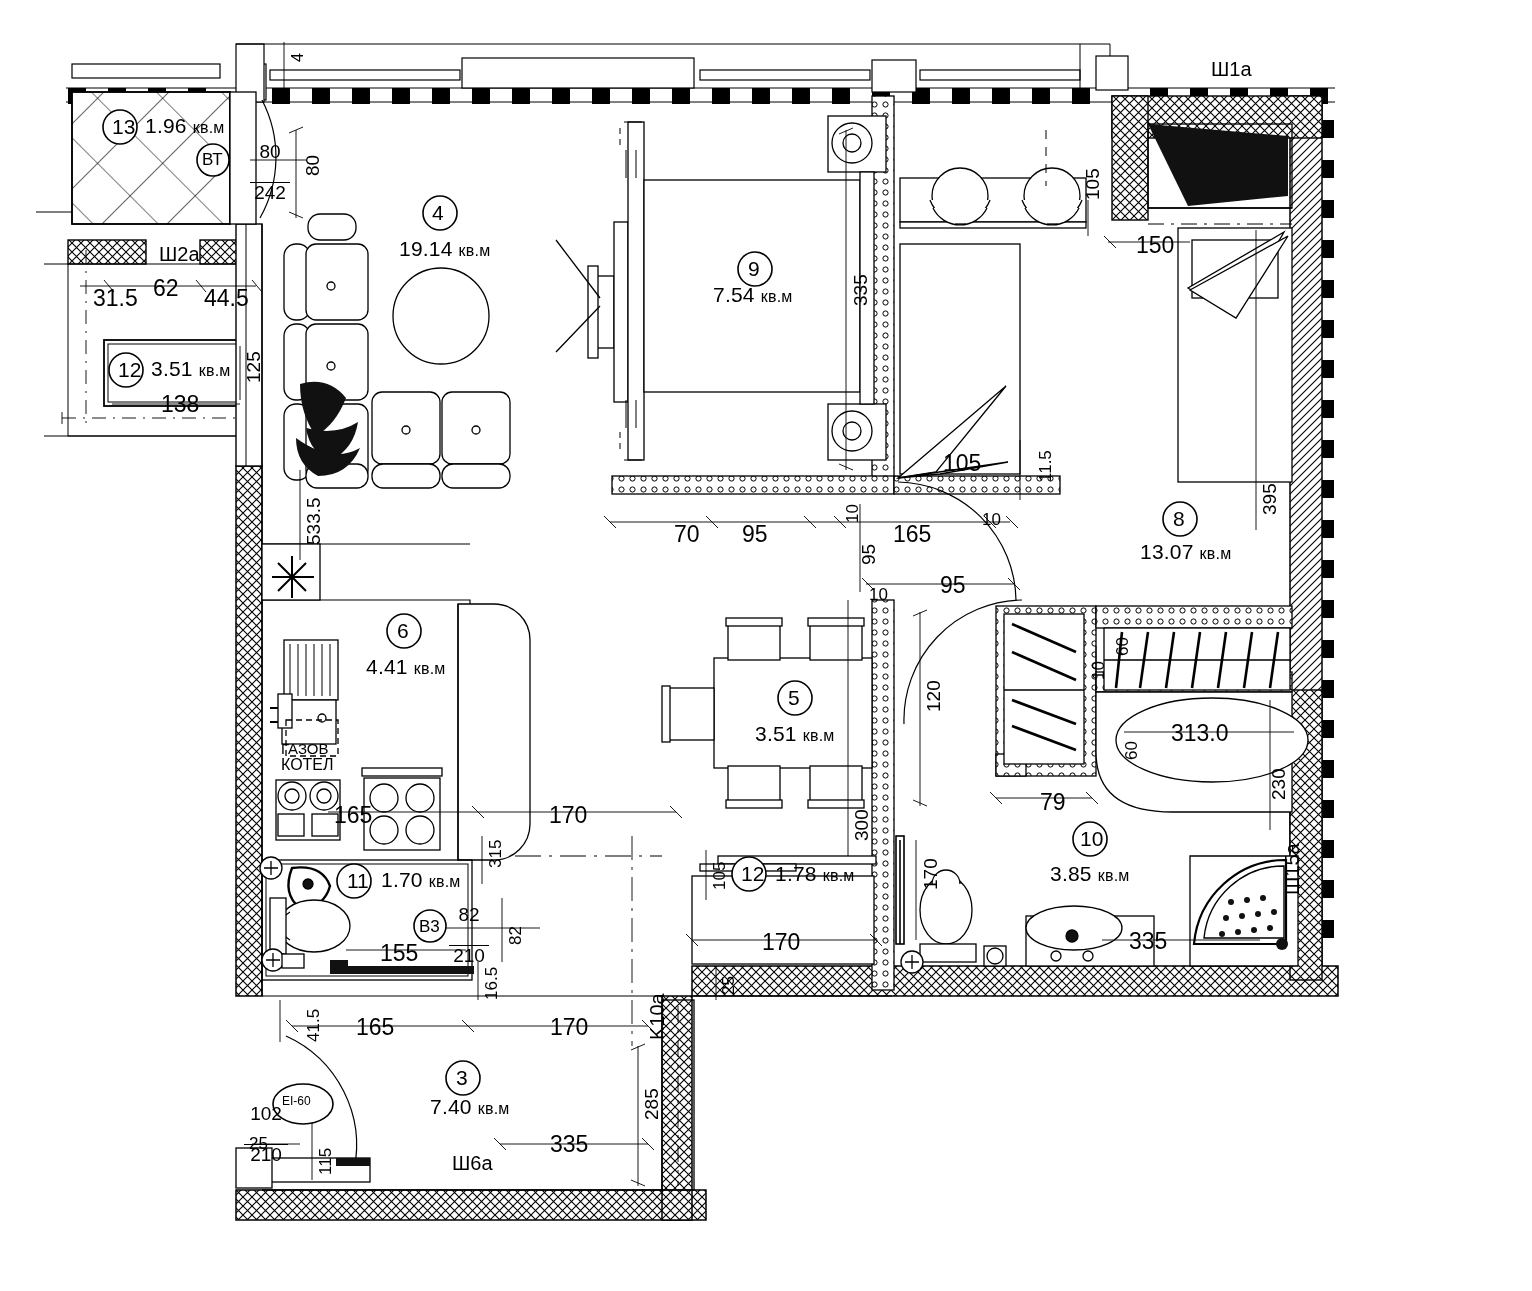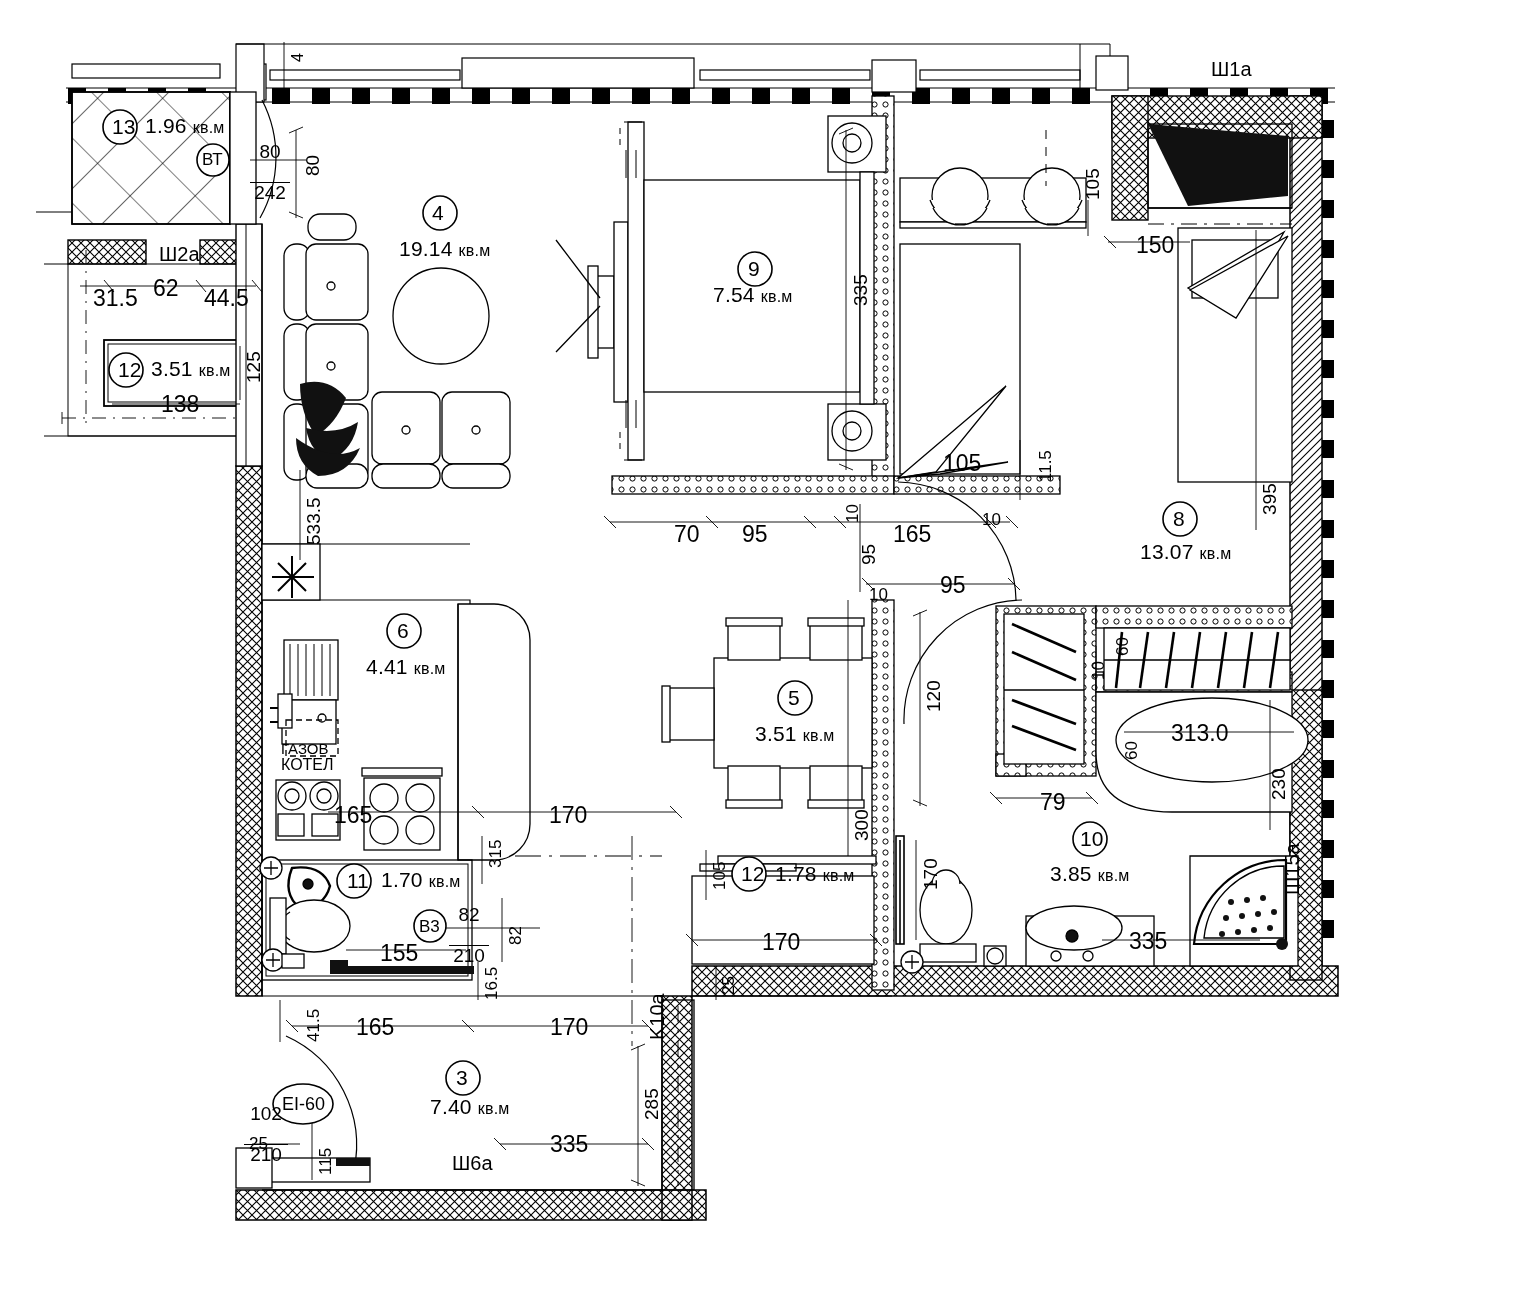--- a/index.html
+++ b/index.html
@@ -578,21 +578,21 @@
   <div>80</div>
   <div class="bar">242</div>
 </div>
 
 <div class="lbl tiny" style="left:419px;top:917px;font-size:17px;">В3</div>
 <div class="lbl frac" style="left:449px;top:905px;width:40px;">
   <div>82</div>
   <div class="bar">210</div>
 </div>
 
-<div class="lbl tiny" style="left:282px;top:1094px;font-size:18px;">EI-60</div>
+<div class="lbl tiny" style="left:282px;top:1094px;font-size:12px;">EI-60</div>
 <div class="lbl frac" style="left:244px;top:1104px;width:44px;">
   <div>102</div>
   <div class="bar">210</div>
 </div>
 
 <div class="lbl tiny" style="left:281px;top:740px;font-size:15px;">ГАЗОВ</div>
 <div class="lbl tiny" style="left:281px;top:756px;font-size:16px;">КОТЕЛ</div>
 
 <div class="lbl dim dim-v" style="left:289px;top:62px;transform:rotate(-90deg);font-size:16px;">4</div>
 <div class="lbl dim dim-v" style="left:302px;top:176px;transform:rotate(-90deg);">80</div>

